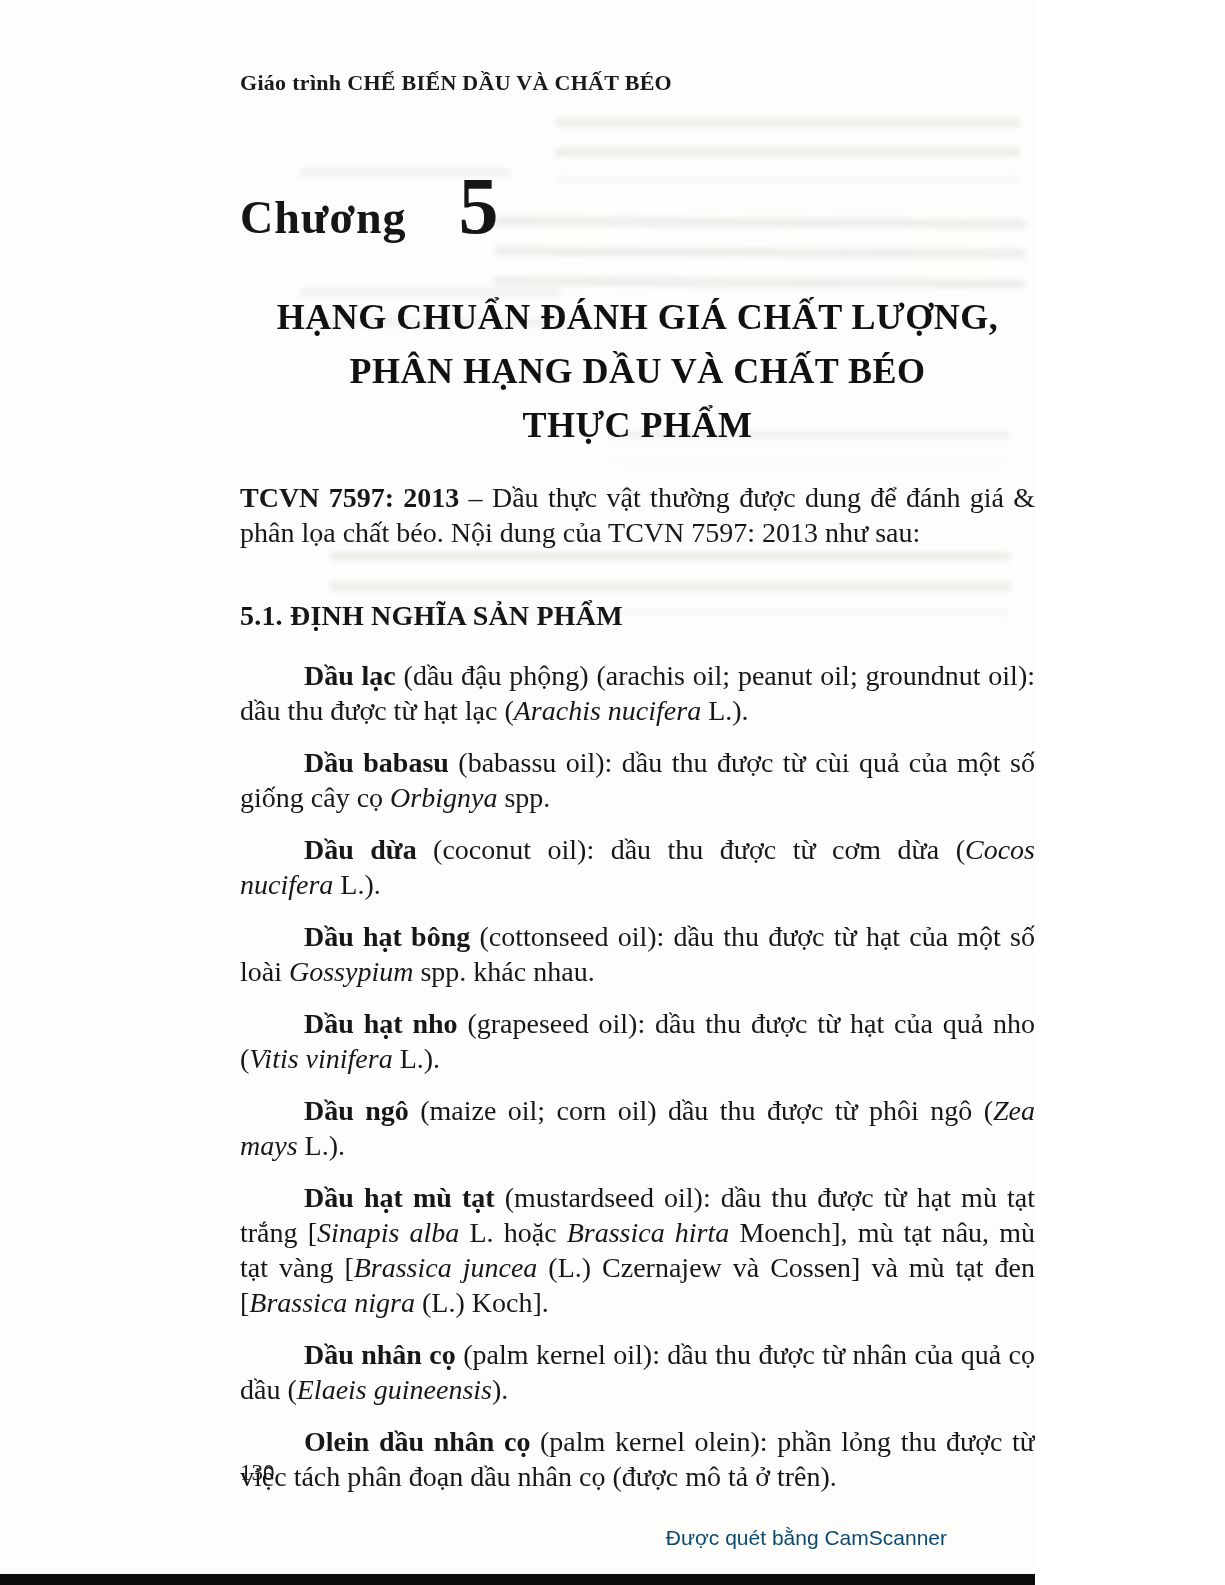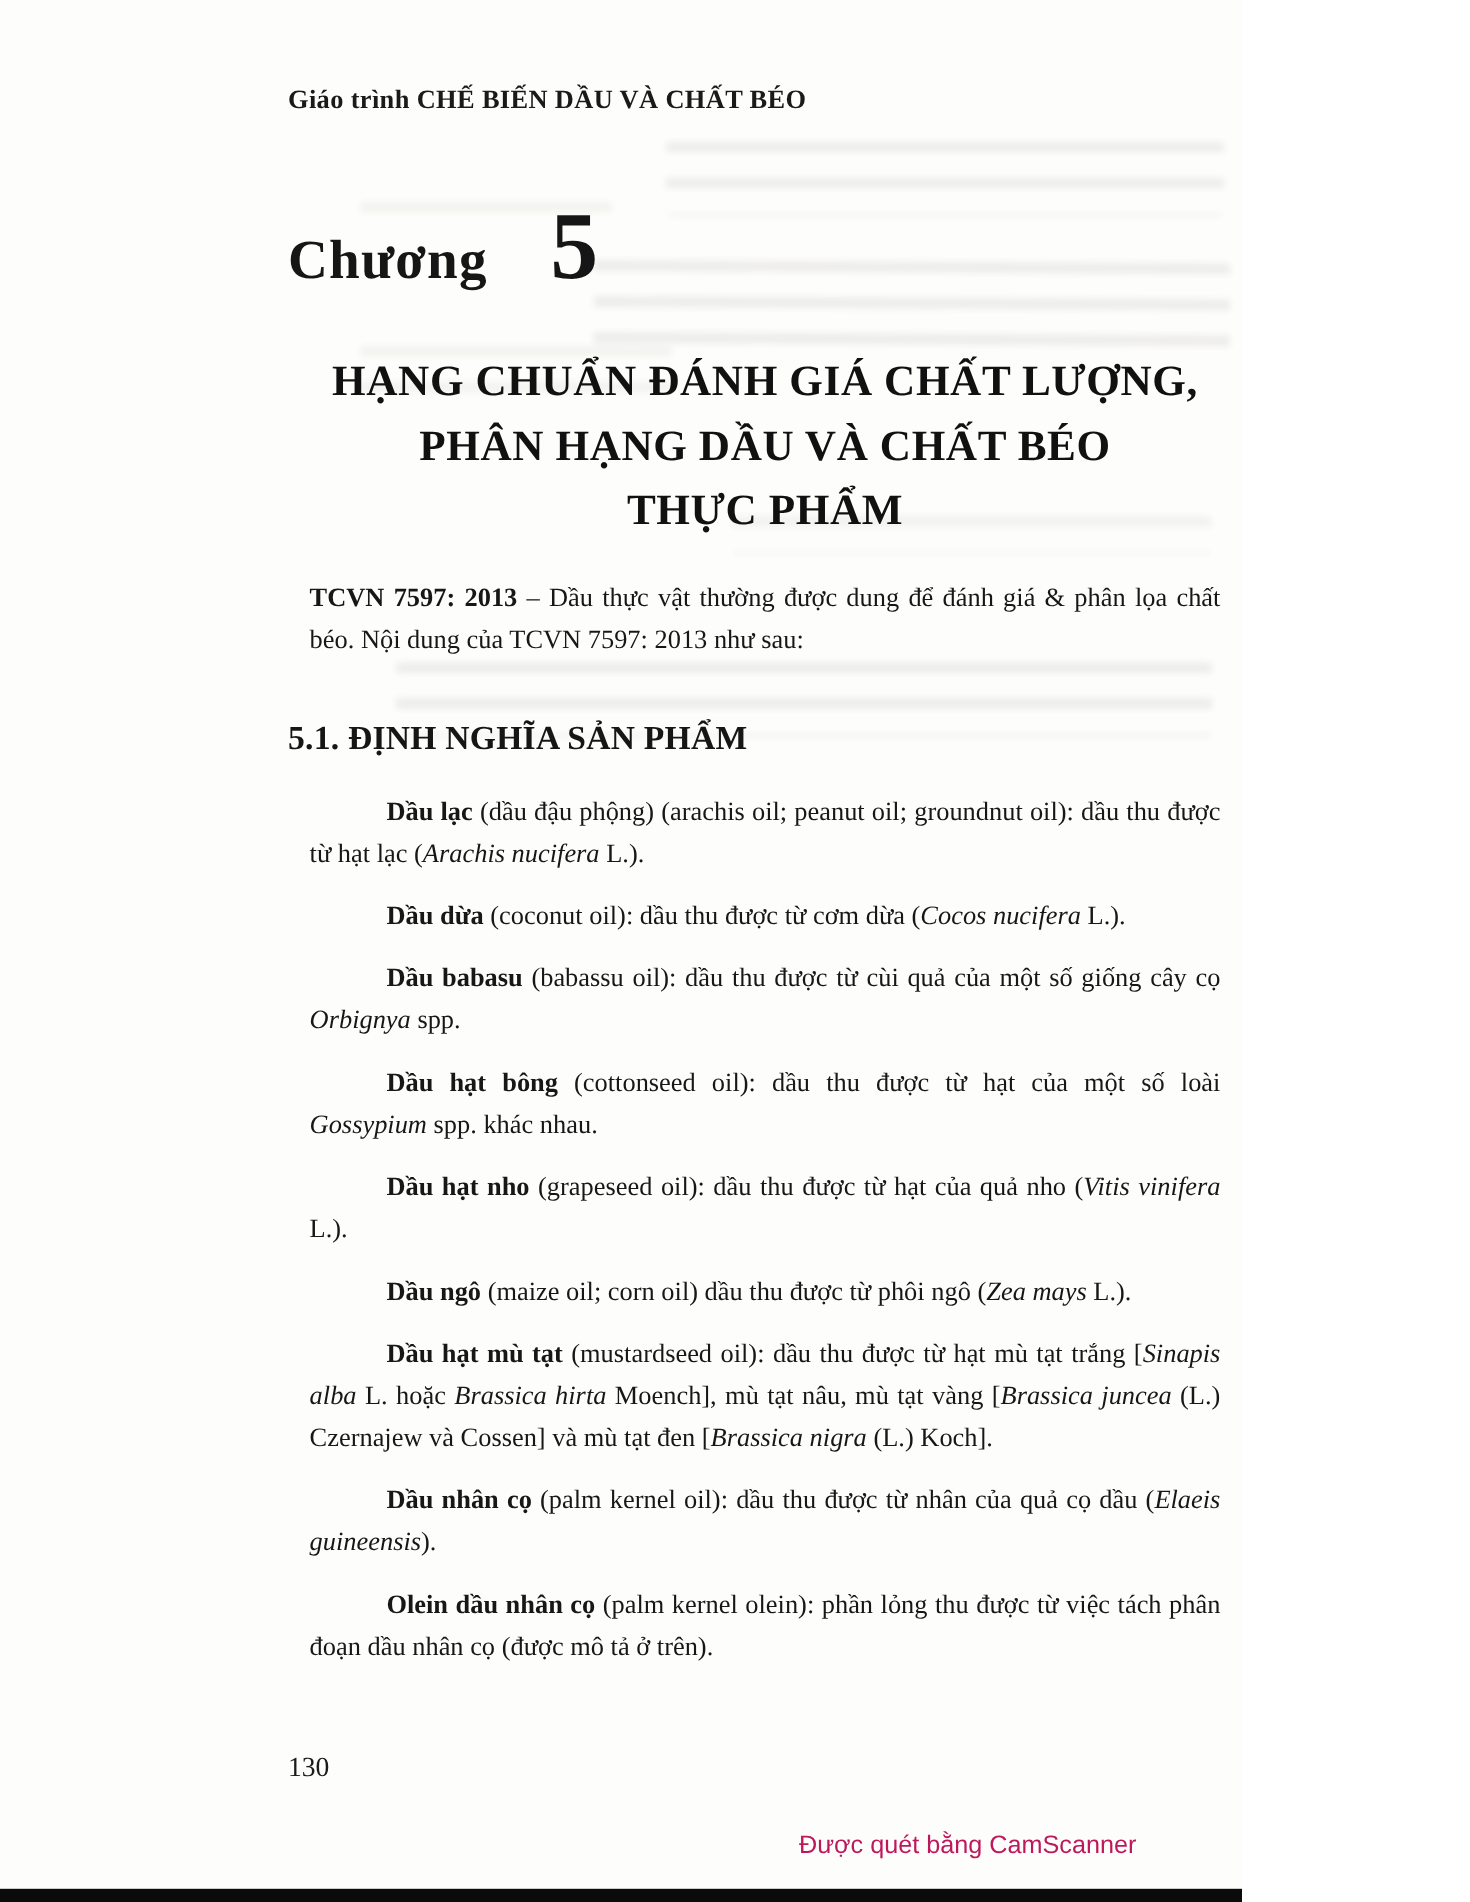--- a/index.html
+++ b/index.html
@@ -11,31 +11,31 @@
     font-family:"Liberation Serif","DejaVu Serif",serif;
     color:#161616;
   }
   .content{position:absolute;left:240px;top:70px;width:795px;}
   .running-header{font-weight:700;font-size:22px;letter-spacing:.3px;color:#1a1a1a;}
   .chapter{margin-top:65px;white-space:nowrap;}
   .ch-label{font-size:46px;font-weight:700;letter-spacing:1px;}
   .ch-num{font-size:80px;font-weight:700;margin-left:52px;}
   .title{margin:38px 0 0;text-align:center;font-weight:700;font-size:36px;line-height:54px;letter-spacing:.5px;color:#111;}
   .title-line{display:block;}
-  .para{font-size:22px;line-height:35px;text-align:justify;margin:0 18px 17px;color:#171717;}
+  .para{font-size:28px;line-height:35px;text-align:justify;margin:0 0 17px;color:#171717;}
   .intro{margin-top:28px;}
   .section{margin:50px 0 26px;font-size:28px;font-weight:700;letter-spacing:.2px;}
   .def{text-indent:64px;}
   .b{font-weight:700;}
   .i{font-style:italic;}
   .page-number{position:absolute;left:240px;top:1460px;font-size:23px;color:#1b1b1b;}
   .credit{
     position:absolute;right:88px;top:1526px;
     font-family:"Liberation Sans","DejaVu Sans",sans-serif;
-    font-size:21px;color:#be185d;text-align:right;
+    font-size:21px;color:#0c4a6e;text-align:right;
   }
   .spine{
     position:absolute;left:1068px;top:0;width:62px;height:1562px;
     background:linear-gradient(to right,
       rgba(255,255,255,0) 0%,
       rgba(95,90,84,.45) 30%,
       rgba(45,42,40,.9) 52%,
       rgba(12,12,12,.97) 68%,
       rgba(80,80,80,.55) 86%,
       rgba(255,255,255,0) 100%);
@@ -79,22 +79,22 @@
       <span class="title-line">PHÂN HẠNG DẦU VÀ CHẤT BÉO</span>
       <span class="title-line">THỰC PHẨM</span>
     </h1>
 
     <p class="para intro"><span class="b">TCVN 7597: 2013 </span><span>– Dầu thực vật thường được dung để đánh giá &amp; phân lọa chất béo. Nội dung của TCVN 7597: 2013 như sau:</span></p>
 
     <h2 class="section">5.1. ĐỊNH NGHĨA SẢN PHẨM</h2>
 
     <div>
         <p class="para def"><span class="b">Dầu lạc </span><span>(dầu đậu phộng) (arachis oil; peanut oil; groundnut oil): dầu thu được từ hạt lạc (</span><span class="i">Arachis nucifera</span><span> L.).</span></p>
+        <p class="para def"><span class="b">Dầu babasu </span><span>(babassu oil): dầu thu được từ cùi quả của một số giống cây cọ </span><span class="i">Orbignya</span><span> spp.</span></p>
         <p class="para def"><span class="b">Dầu dừa </span><span>(coconut oil): dầu thu được từ cơm dừa (</span><span class="i">Cocos nucifera</span><span> L.).</span></p>
-        <p class="para def"><span class="b">Dầu babasu </span><span>(babassu oil): dầu thu được từ cùi quả của một số giống cây cọ </span><span class="i">Orbignya</span><span> spp.</span></p>
         <p class="para def"><span class="b">Dầu hạt bông </span><span>(cottonseed oil): dầu thu được từ hạt của một số loài </span><span class="i">Gossypium</span><span> spp. khác nhau.</span></p>
         <p class="para def"><span class="b">Dầu hạt nho </span><span>(grapeseed oil): dầu thu được từ hạt của quả nho (</span><span class="i">Vitis vinifera</span><span> L.).</span></p>
         <p class="para def"><span class="b">Dầu ngô </span><span>(maize oil; corn oil) dầu thu được từ phôi ngô (</span><span class="i">Zea mays</span><span> L.).</span></p>
         <p class="para def"><span class="b">Dầu hạt mù tạt </span><span>(mustardseed oil): dầu thu được từ hạt mù tạt trắng [</span><span class="i">Sinapis alba</span><span> L. hoặc </span><span class="i">Brassica hirta</span><span> Moench], mù tạt nâu, mù tạt vàng [</span><span class="i">Brassica juncea</span><span> (L.) Czernajew và Cossen] và mù tạt đen [</span><span class="i">Brassica nigra</span><span> (L.) Koch].</span></p>
         <p class="para def"><span class="b">Dầu nhân cọ </span><span>(palm kernel oil): dầu thu được từ nhân của quả cọ dầu (</span><span class="i">Elaeis guineensis</span><span>).</span></p>
         <p class="para def"><span class="b">Olein dầu nhân cọ </span><span>(palm kernel olein): phần lỏng thu được từ việc tách phân đoạn dầu nhân cọ (được mô tả ở trên).</span></p>
       </div>
 
   </div>
 

